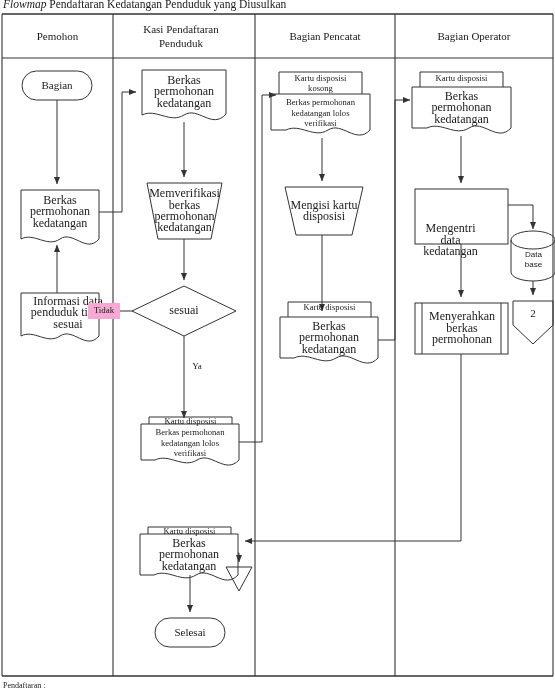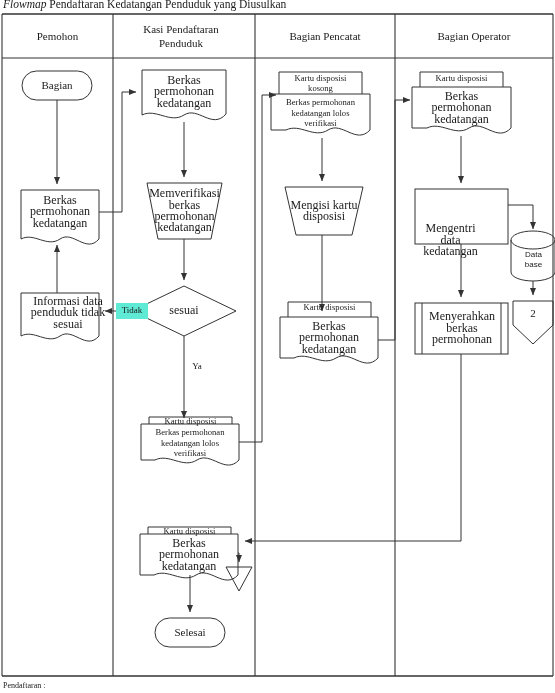--- a/index.html
+++ b/index.html
@@ -274,21 +274,21 @@
   <div class="lbl tiny" style="left:513px;top:243px;width:41px;height:34px;">
     <span>Data<br>base</span>
   </div>
   <div class="lbl big" style="left:513px;top:302px;width:40px;height:24px;">
     <span>2</span>
   </div>
   <div class="lbl" style="left:423px;top:303px;width:78px;height:51px;">
     <span>Menyerahkan<br>berkas<br>permohonan</span>
   </div>
 
-  <div class="lbl edge" style="left:116px;top:303px;width:32px;height:16px;background:#5eead4;">
+  <div class="lbl edge" style="left:88px;top:303px;width:32px;height:16px;background:#f9a8d4;">
     <span>Tidak</span>
   </div>
   <div class="lbl edge" style="left:186px;top:360px;width:22px;height:14px;background:#fff;">
     <span>Ya</span>
   </div>
 
   <div class="keterangan">
     <span>Pendaftaran :</span>
   </div>
 

